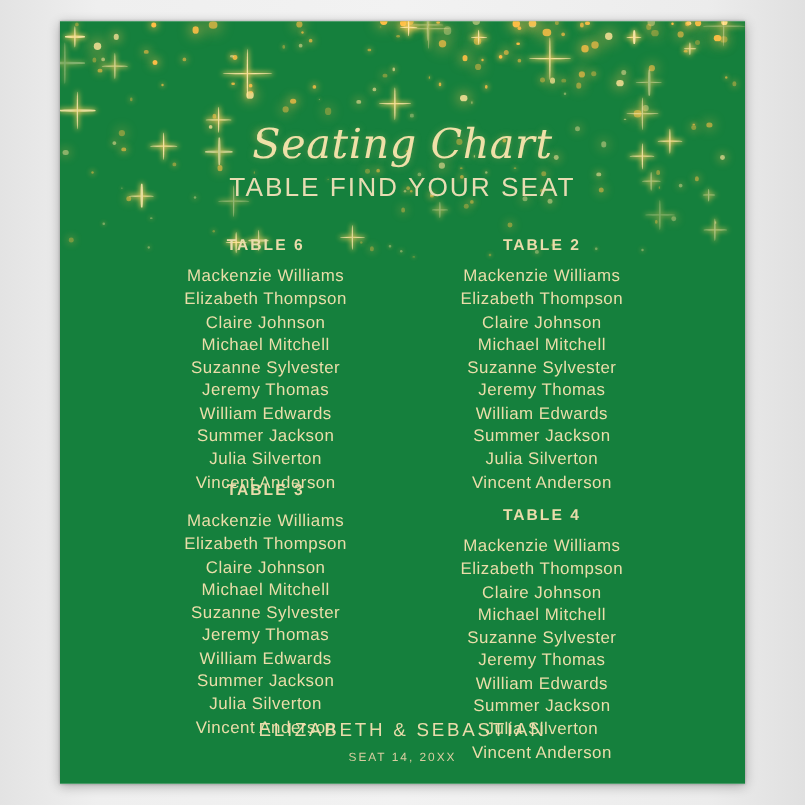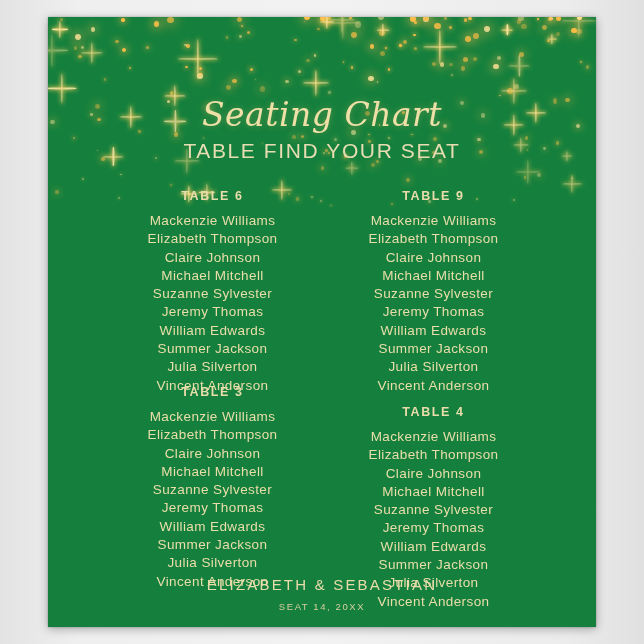--- a/index.html
+++ b/index.html
@@ -366,21 +366,21 @@
         <div class="guest">Michael Mitchell</div>
         <div class="guest">Suzanne Sylvester</div>
         <div class="guest">Jeremy Thomas</div>
         <div class="guest">William Edwards</div>
         <div class="guest">Summer Jackson</div>
         <div class="guest">Julia Silverton</div>
         <div class="guest">Vincent Anderson</div>
       </div>
 
       <div class="table-block" id="blk-1">
-        <div class="table-heading">TABLE 9</div>
+        <div class="table-heading">TABLE 2</div>
         <div class="guest">Mackenzie Williams</div>
         <div class="guest">Elizabeth Thompson</div>
         <div class="guest">Claire Johnson</div>
         <div class="guest">Michael Mitchell</div>
         <div class="guest">Suzanne Sylvester</div>
         <div class="guest">Jeremy Thomas</div>
         <div class="guest">William Edwards</div>
         <div class="guest">Summer Jackson</div>
         <div class="guest">Julia Silverton</div>
         <div class="guest">Vincent Anderson</div>

